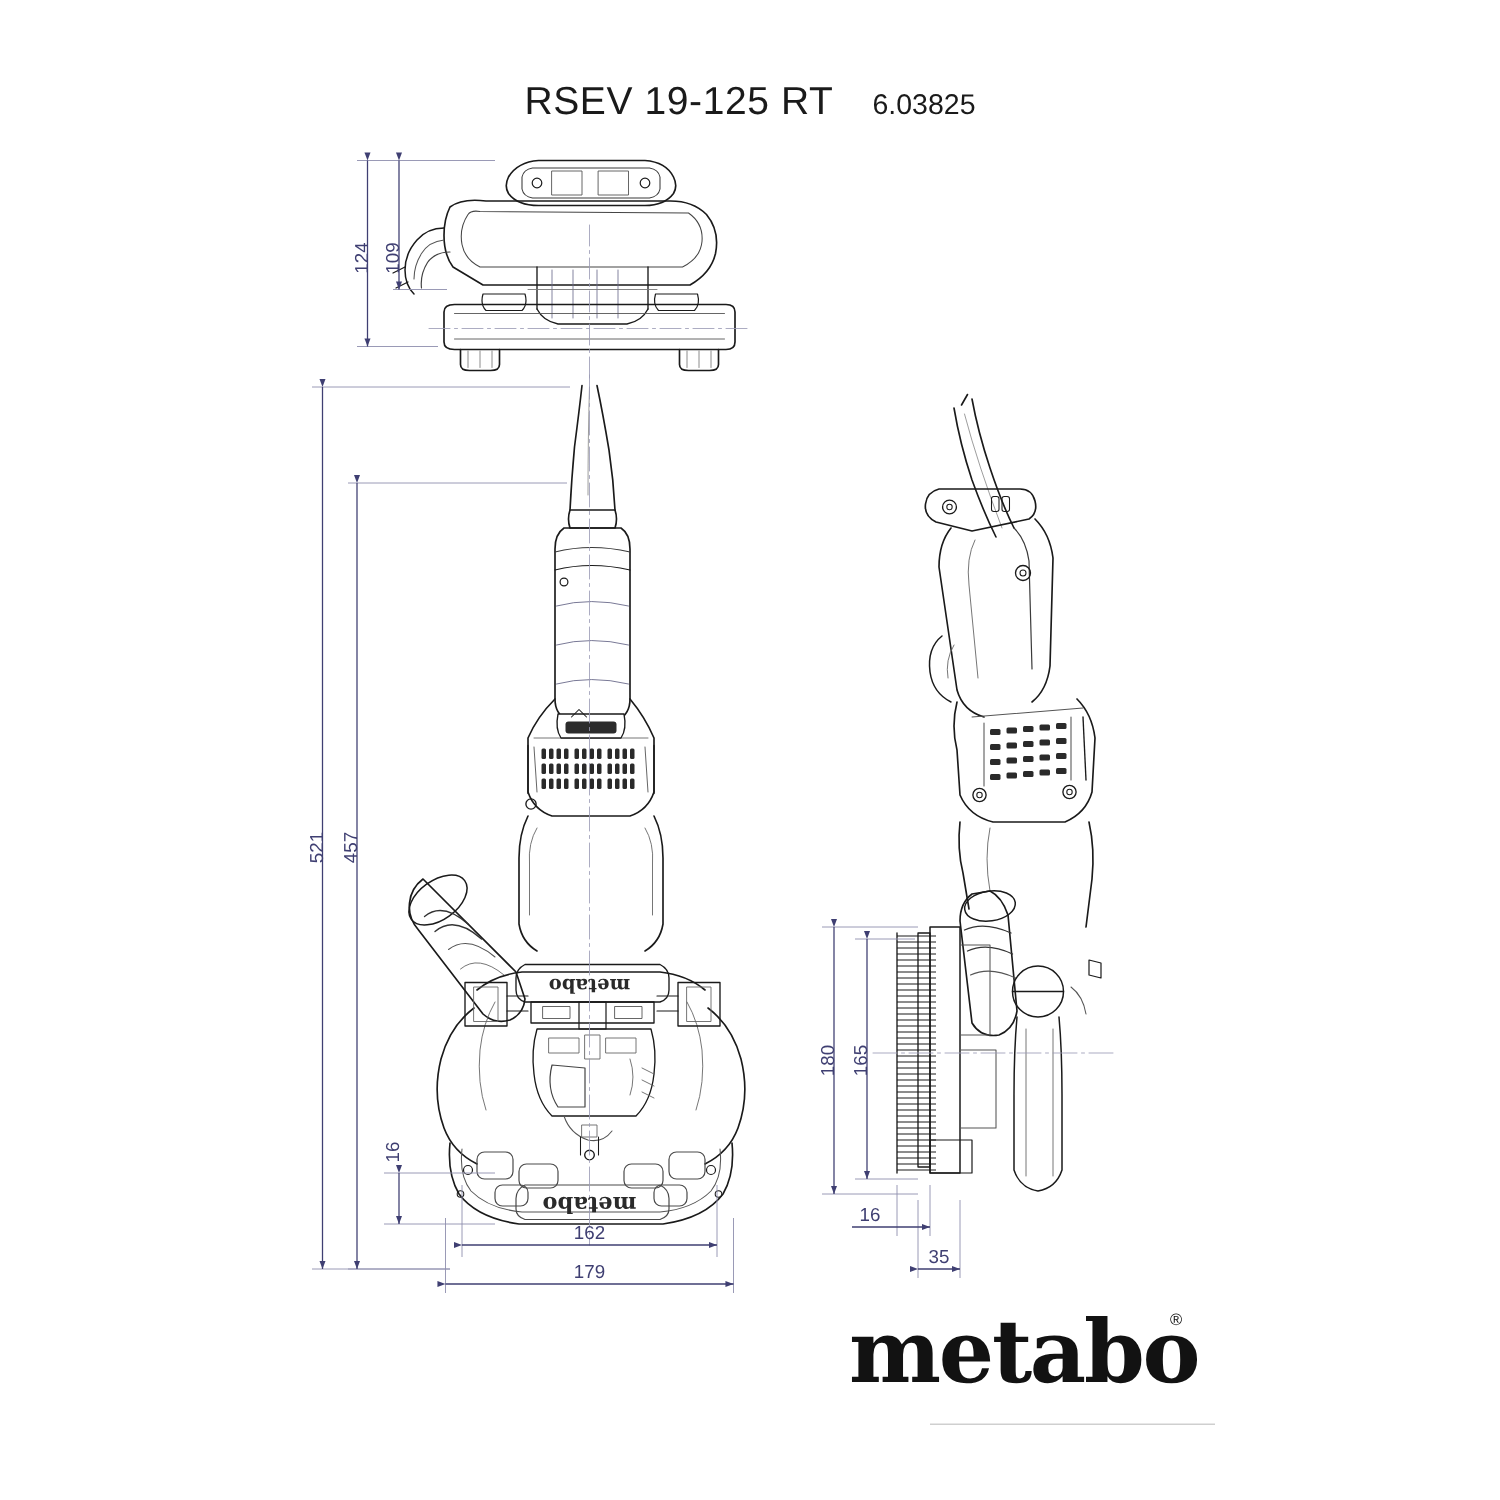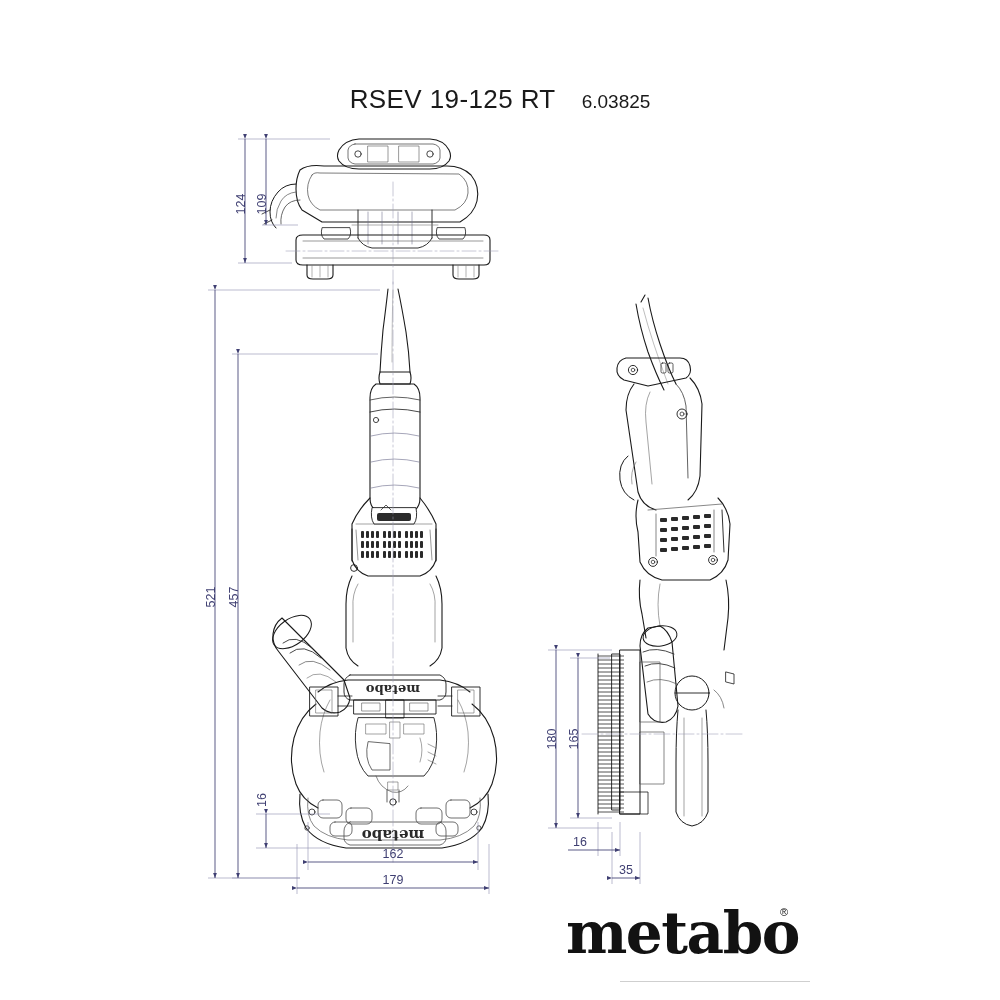--- a/index.html
+++ b/index.html
@@ -15,21 +15,20 @@
     color: #111;
     overflow: hidden;
     position: relative;
   }
   #sheet {
     position: absolute;
     left: 0; top: 0;
     width: 1000px;
     height: 705px;
     background: #fff;
-    margin-top: 32px;
   }
   .title-row {
     position: absolute;
     left: 0; top: 52px;
     width: 1000px;
     text-align: center;
     white-space: nowrap;
   }
   .title-model {
     font-family: "Liberation Sans", sans-serif;

